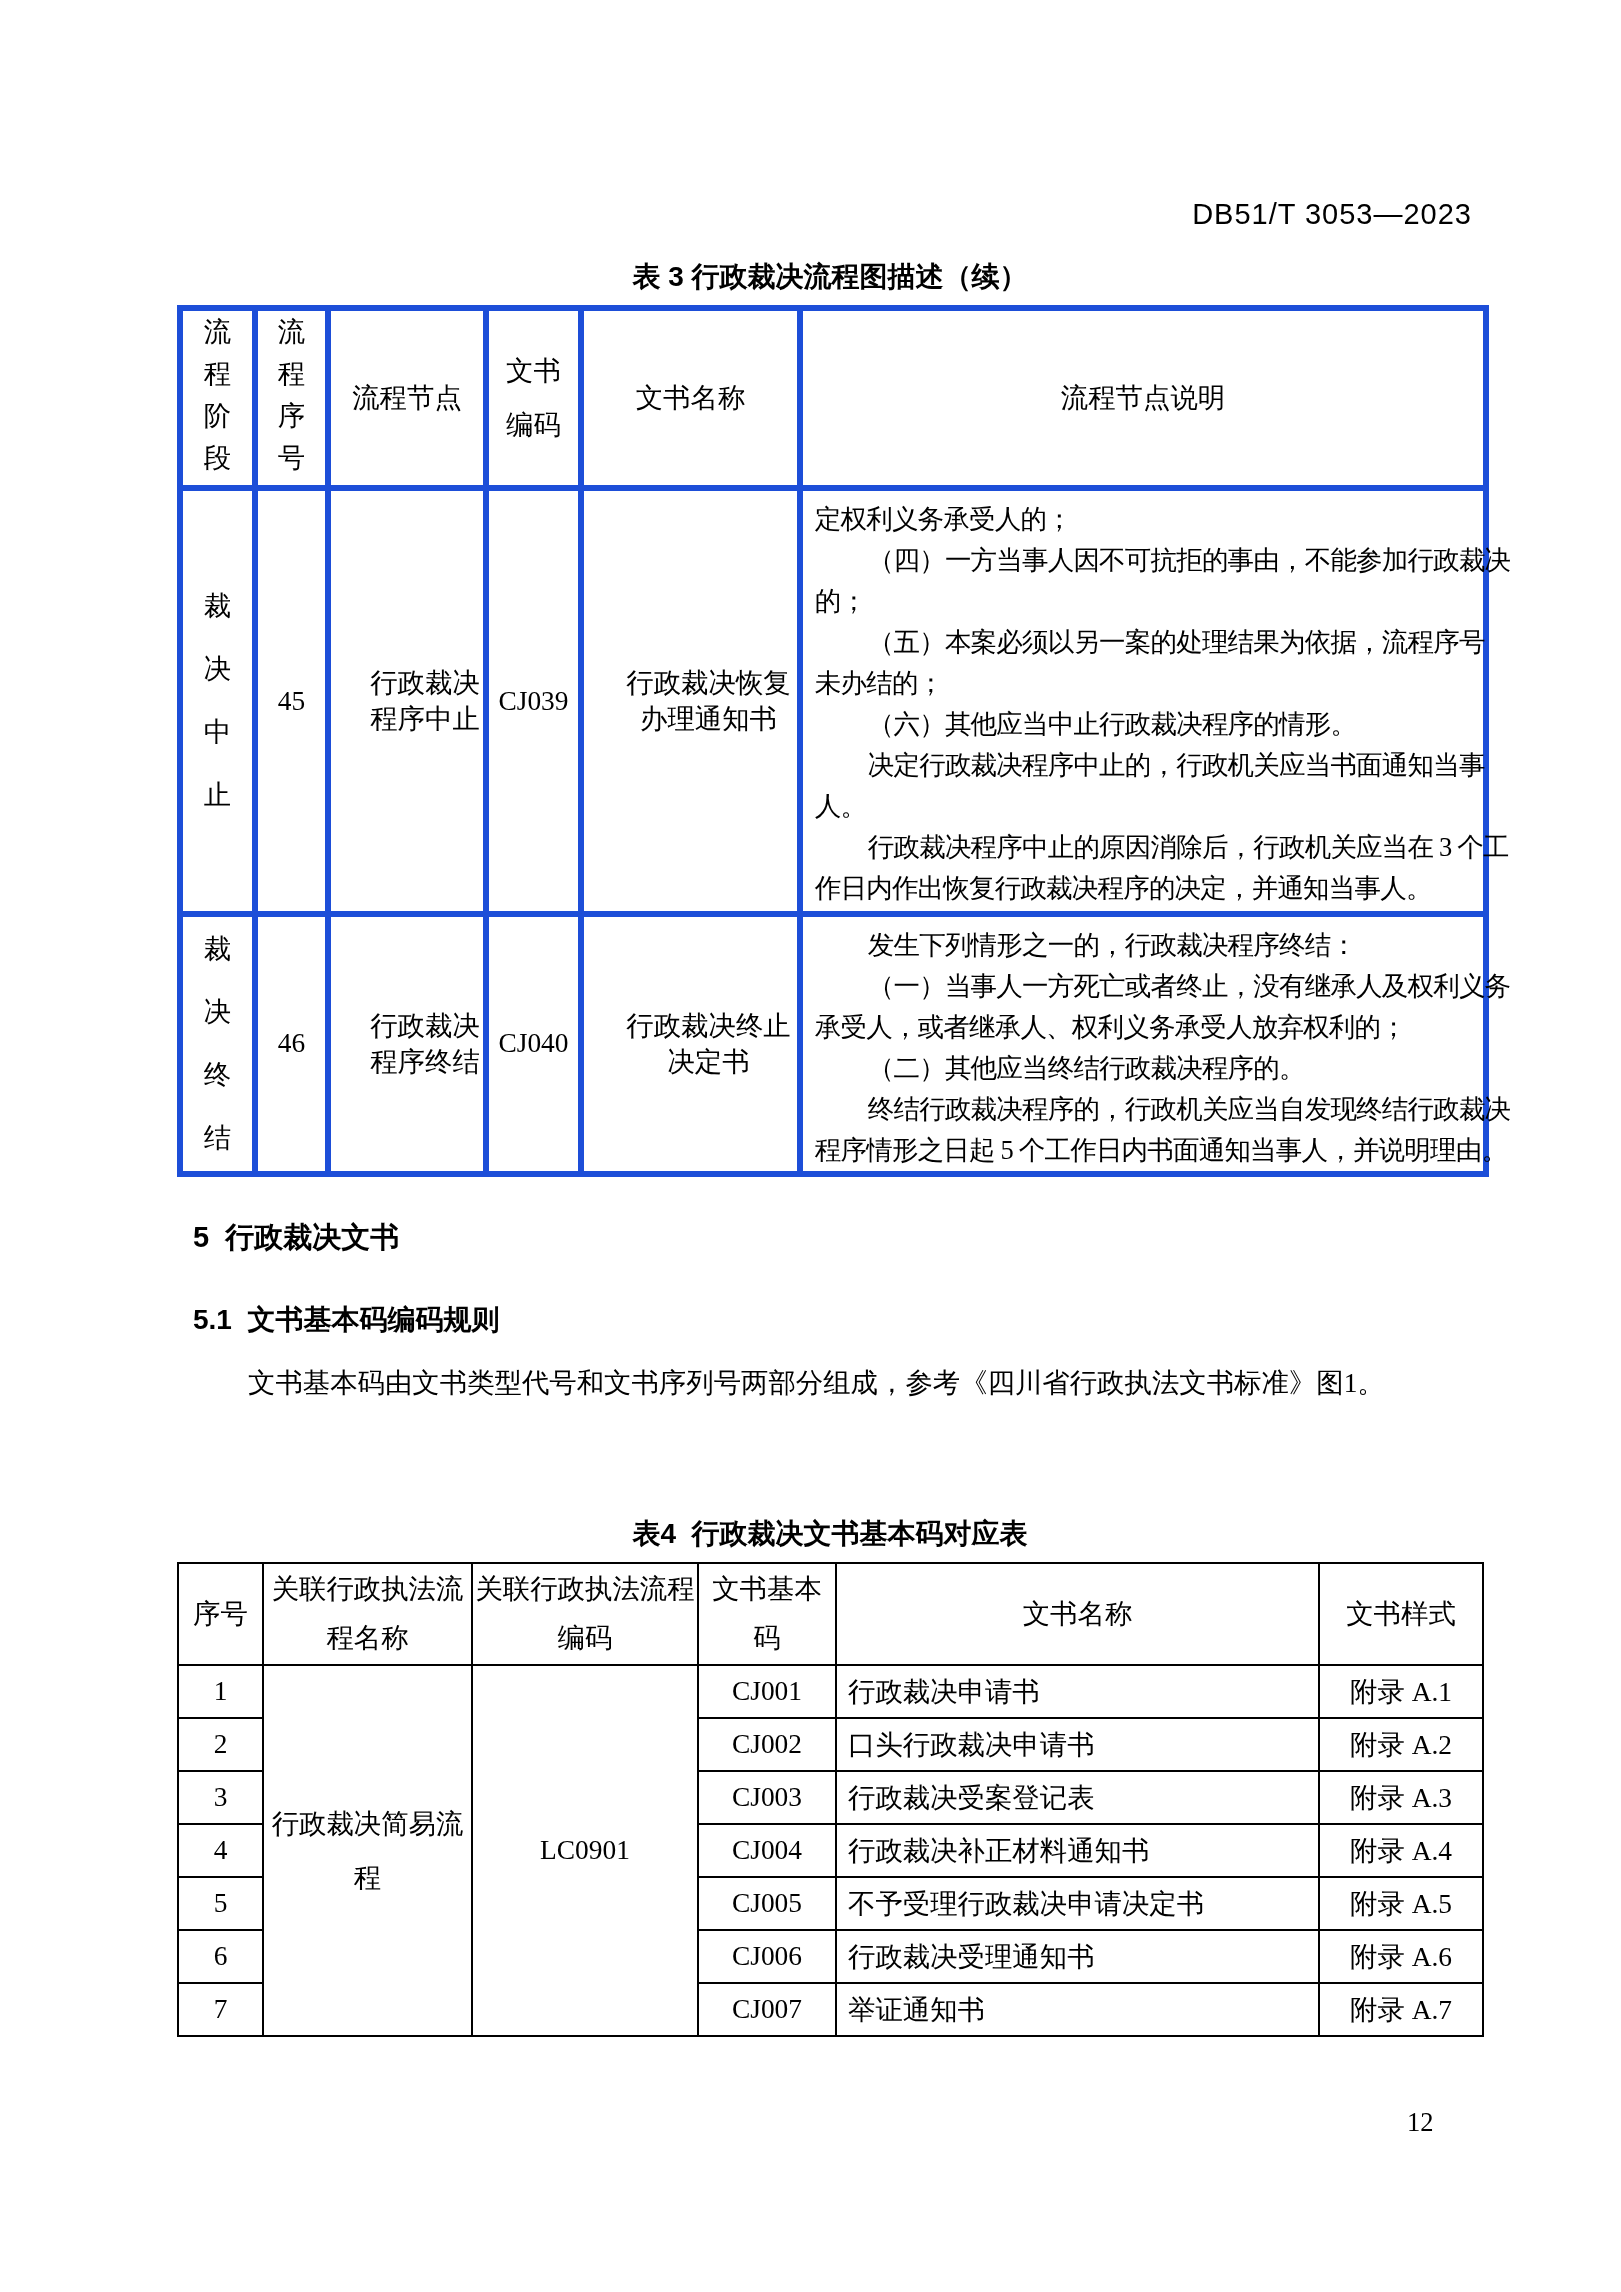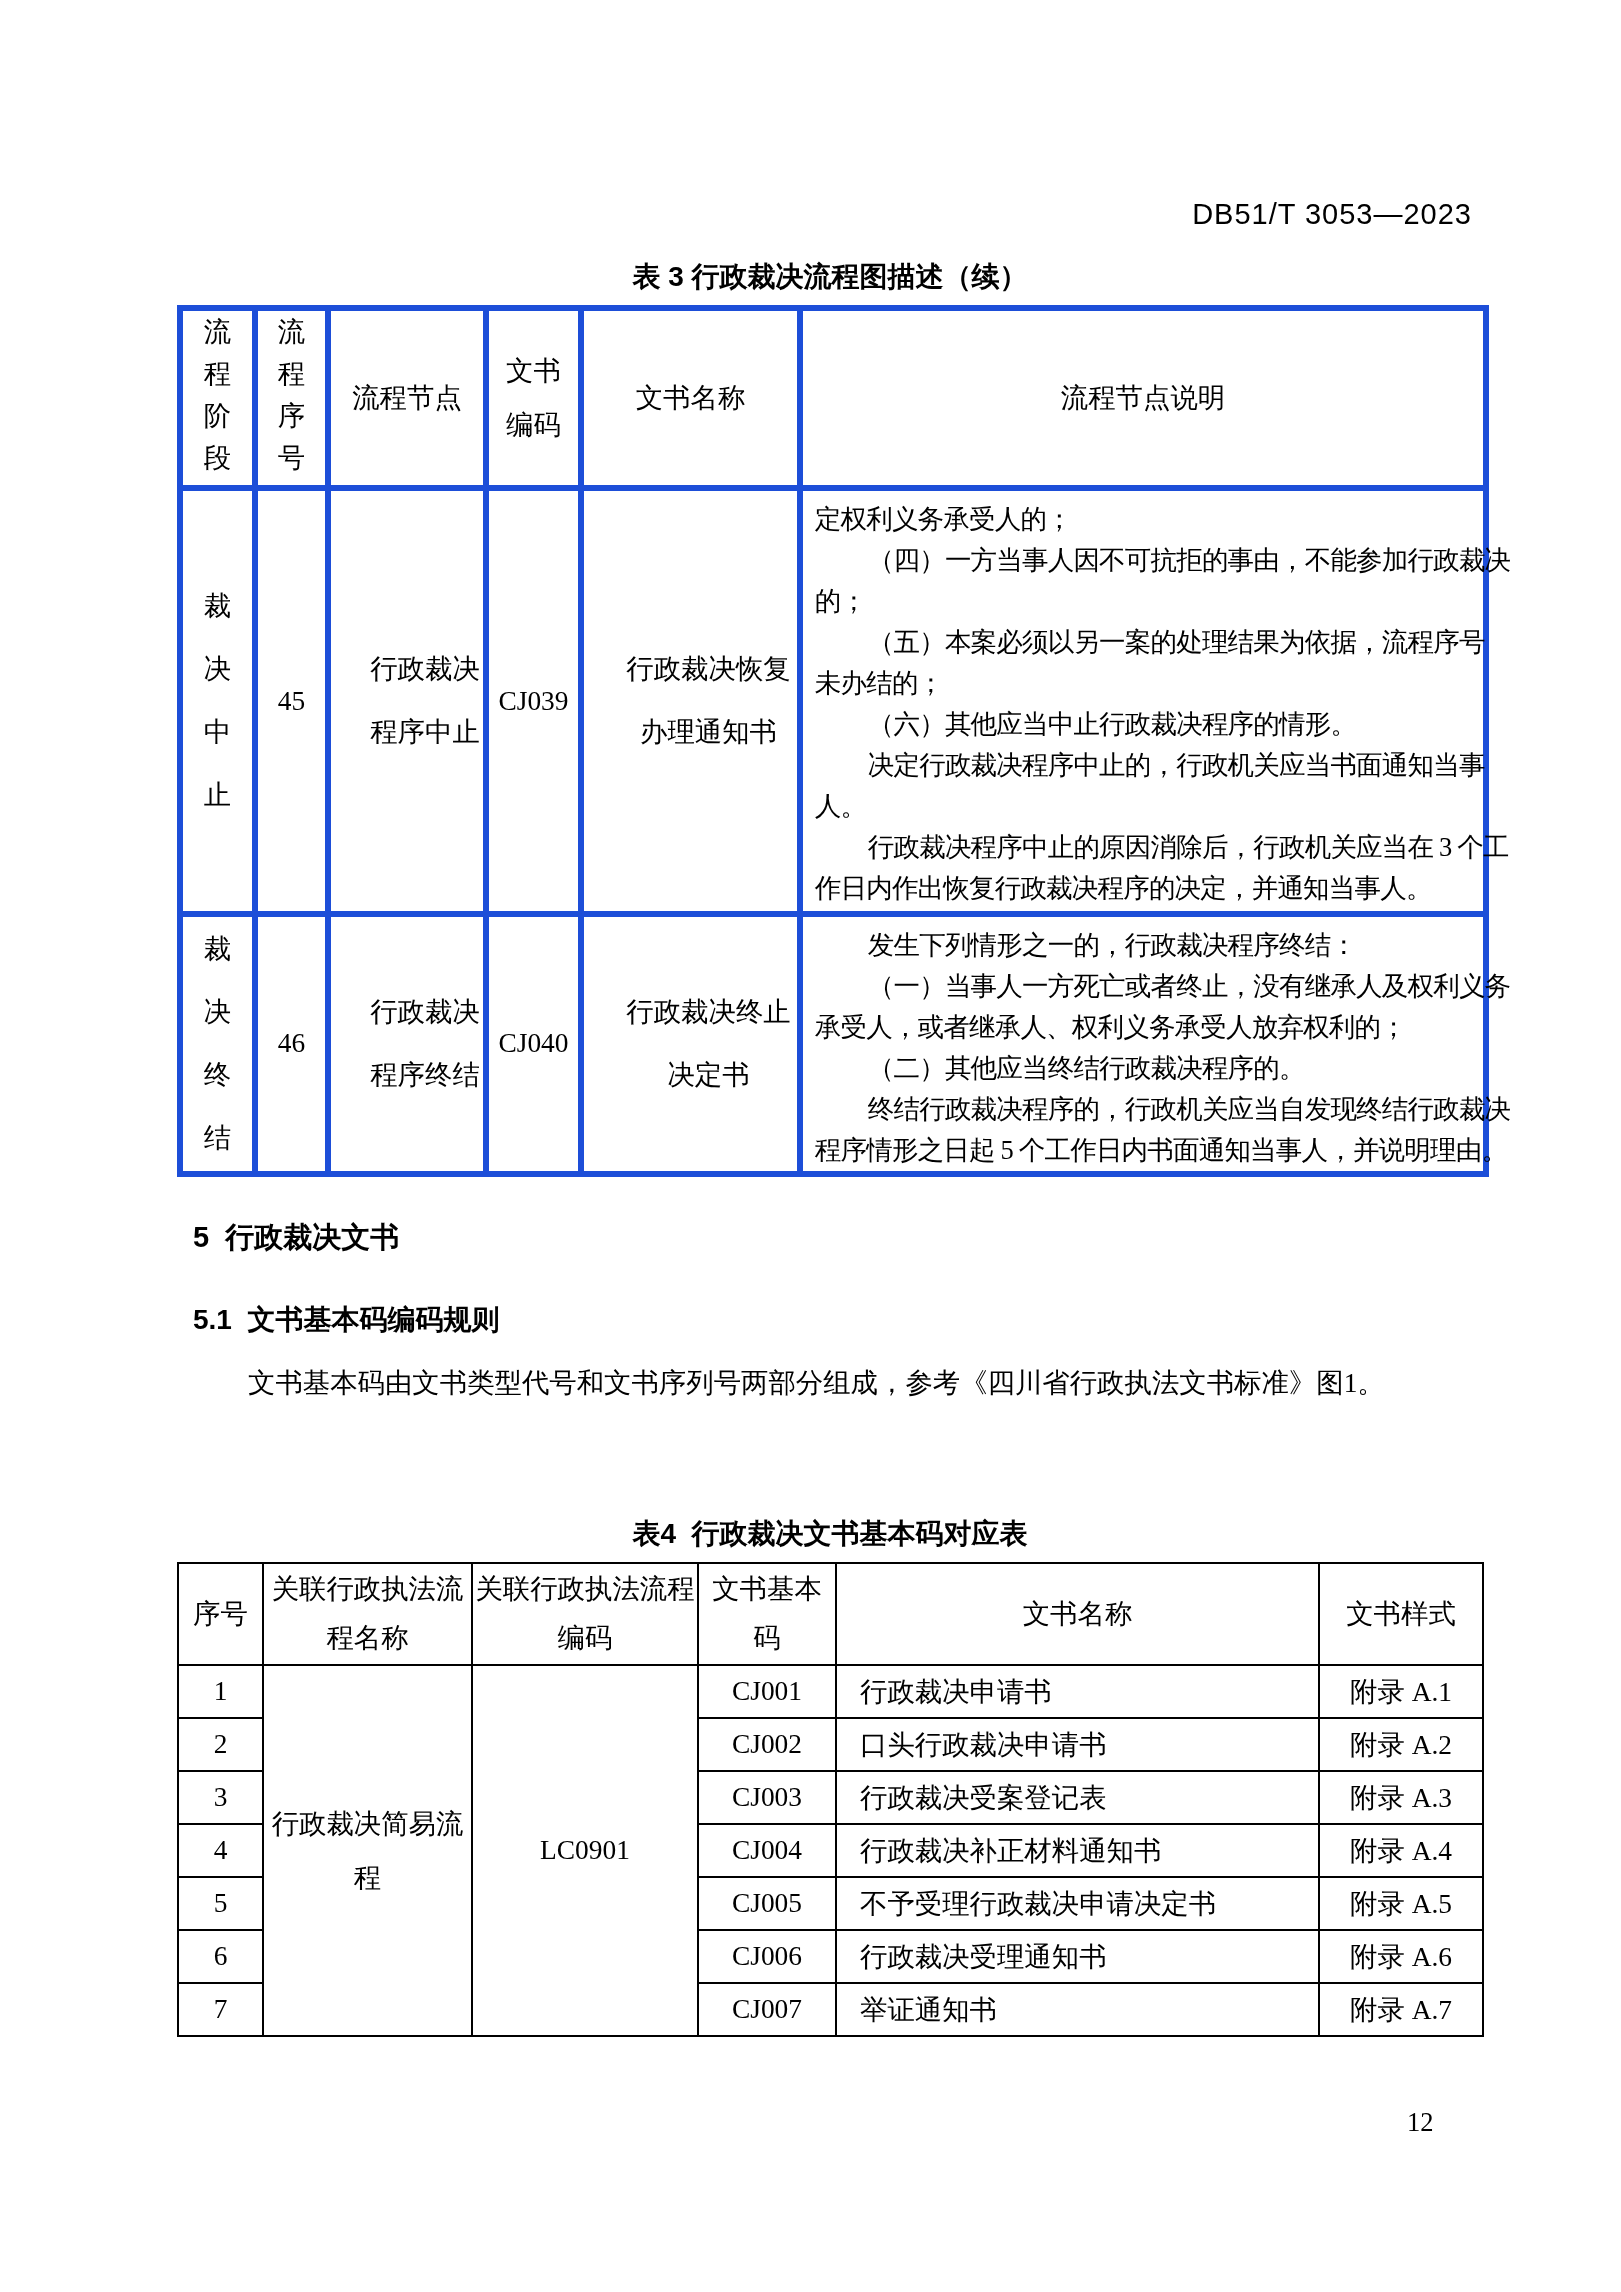--- a/index.html
+++ b/index.html
@@ -23,21 +23,21 @@
   }
 
   table { border-collapse:collapse; table-layout:fixed; }
   #table3 { position:absolute; top:305px; left:177px; width:1306px; border:2.9px solid #000; }
   #table3 td { border:6px solid #1d4ed8; text-align:center; font-size:27.4px; padding:0; vertical-align:middle; }
   #table3 tr.hrow td { height:167px; line-height:54px; }
   #table3 td.pad-sm { padding:0 7.8px;margin-top:19px; }
   .vspan { display:inline-block; width:1.15em; word-break:break-all; text-align:center; }
   tr.hrow .vspan { line-height:42px; }
   td.stage .vspan { line-height:63px; }
-  #table3 td.wrapcell { line-height:63px;padding-left:36px; }
+  #table3 td.wrapcell { line-height:36px;padding-left:36px; }
   #r45 { height:426px; }
   #r46 { height:259px; }
   #table3 td.desc { text-align:left; vertical-align:top; padding:7.8px 3.9px 0 11.8px; }
   .tline { font-size:26.5px; line-height:41px; letter-spacing:-0.8px; white-space:nowrap; }
   .tline.ind { text-indent:53px; }
 
   
   #h2 { top:1218px; left:193px; font-size:29px; font-weight:bold;
         font-family:"Liberation Sans", sans-serif; white-space:pre; }
   #h3 { top:1301px; left:193px; font-size:28px; font-weight:bold;
@@ -52,21 +52,21 @@
     top:1515px; left:177px; width:1306px; text-align:center;
     font-size:28px; font-weight:bold; font-family:"Liberation Sans", sans-serif; white-space:pre;
   }
 
   #table4 { position:absolute; top:1562px; left:177px; width:1306px; border:2.9px solid #000; }
   #table4 td { border-left:2px solid #000; border-right:2px solid #000;
                border-top:2.9px solid #000; border-bottom:2.9px solid #000;
                text-align:center; font-size:27.4px; padding:0; vertical-align:middle; }
   #table4 tr.t4h td { height:100px; line-height:49px; }
   #table4 tr.t4r { height:53px; }
-  #table4 td.c-name { text-align:left; padding-left:23px; }
+  #table4 td.c-name { text-align:left; padding-left:11px; }
   #table4 td.wrapcell { line-height:54px; }
   .w4 { display:inline-block; width:4.3em; word-break:break-all; }
 
   #pgnum { top:2107px; left:1407px; font-size:26.5px; }
 </style>
 </head>
 <body>
 
 <div class="abs" id="hdr-code">DB51/T 3053—2023</div>
 

